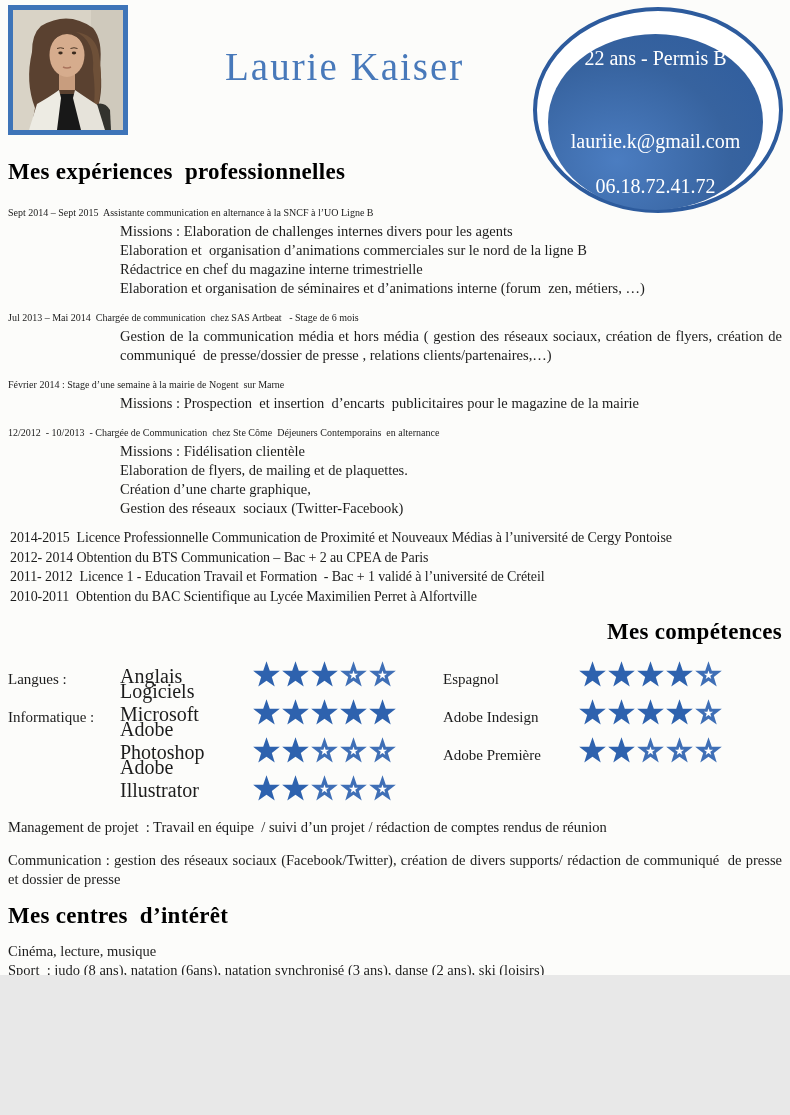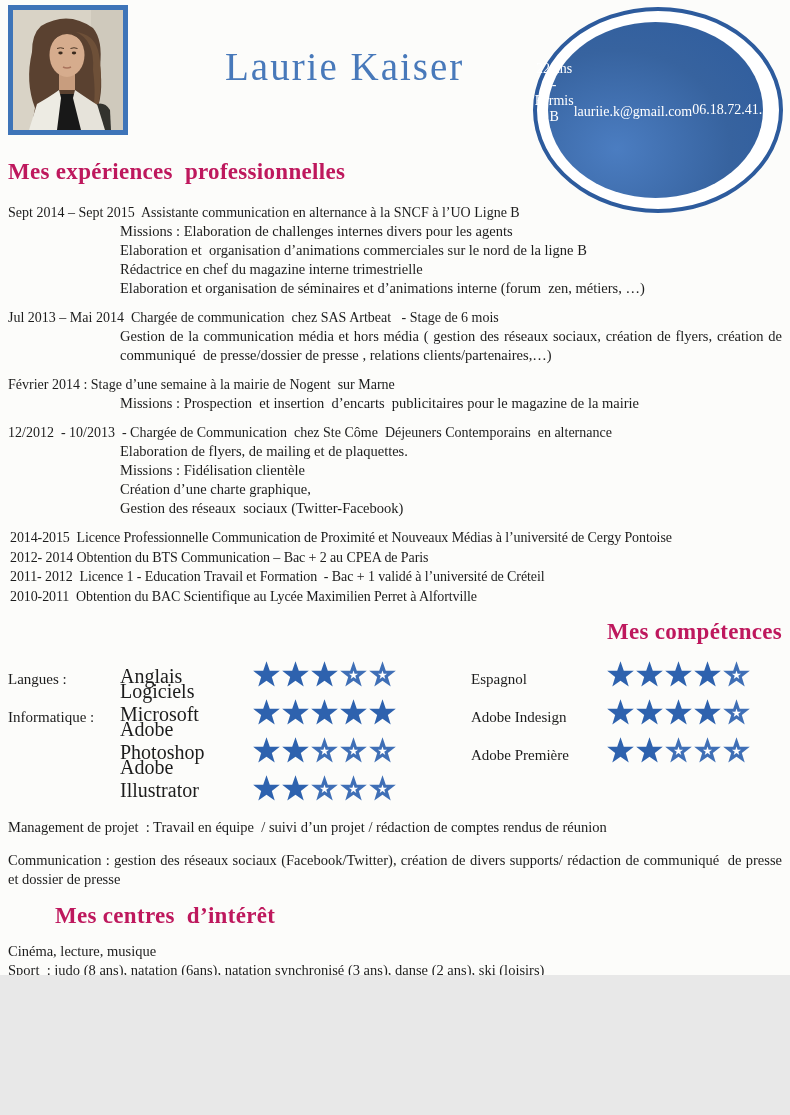--- a/index.html
+++ b/index.html
@@ -18,58 +18,58 @@
     position:absolute; left:225px; top:44px; width:240px;
     font-size:39px; font-weight:400; letter-spacing:2px; color:#4879ba;
     white-space:nowrap;
   }
   .contact-outer{
     position:absolute; left:533px; top:7px; width:250px; height:206px;
     border:4px solid #2d5b9d; border-radius:50%; box-sizing:border-box;
     background:#ffffff;
   }
   .contact-inner{
-    position:absolute; left:548px; top:22px; width:215px; height:176px;
+    position:absolute; left:548px; top:34px; width:215px; height:176px;
     border-radius:50%;
     background:radial-gradient(ellipse at 32% 72%, #4b7dc1 0%, #37639f 55%, #2e5c9e 100%);
-    color:#ffffff; display:flex; flex-direction:row; align-items:center;
-    justify-content:center; text-align:center; font-size:14px;
+    color:#ffffff; display:flex; flex-direction:column; align-items:center;
+    justify-content:center; text-align:center; font-size:20px;
   }
   .contact-inner .c1{margin-bottom:34px;}
   .contact-inner .c2{margin-bottom:22px;margin-top:26px;}
   
   .content{position:absolute; left:0; top:158px; width:790px; padding:0 8px; box-sizing:border-box;}
   .section-title{
-    font-size:23px; font-weight:700; color:#be185d; letter-spacing:0.3px;
+    font-size:23px; font-weight:700; color:#000000; letter-spacing:0.3px;
     line-height:28px; white-space:pre-wrap;
   }
   #experience-list{margin-top:17px;}
   .job-block{margin-bottom:10px;}
-  .job-heading{font-size:14px; line-height:19px; white-space:pre-wrap;}
+  .job-heading{font-size:10px; line-height:19px; white-space:pre-wrap;}
   .job-detail{font-size:14.5px; line-height:19px; padding-left:112px; text-align:justify; white-space:pre-wrap;}
   #parcours-title{margin-top:16px;}
   #parcours-list{margin-top:8px;}
   .parcours-item{font-size:14px; line-height:19.5px; letter-spacing:-0.1px; padding-left:2px; white-space:pre-wrap;}
   #competences-title{margin-top:12px;text-align:right;}
   
   #skills-grid{margin-top:4px;}
   .skill-row{display:flex; align-items:flex-end; height:38px;}
   .skill-cat{width:112px; font-size:15px; flex:none;}
   .skill-label{width:132px; font-size:20px; flex:none;}
   .skill-stars{width:191px; flex:none; display:flex; align-items:center;}
-  .skill-label2{width:135px; font-size:15px; flex:none;margin-left:28px;}
+  .skill-label2{width:135px; font-size:15px; flex:none;}
   .skill-stars2{flex:none; display:flex; align-items:center;}
   .star{width:29px; height:28px; display:block; margin-right:0px;}
   .star-filled polygon{fill:#2e62ae;}
   .star-semi polygon.big{fill:#3f6fb6;}
   .star-semi polygon.star-core{fill:#ffffff;}
   .para{font-size:14.5px; line-height:19.5px; white-space:pre-wrap;}
   #management-text{margin-top:16px;}
   #communication-text{margin-top:13px; text-align:justify;}
-  #interets-title{margin-top:12px;margin-left:47px;}
+  #interets-title{margin-top:12px;}
   #interests-list{margin-top:12px;}
   .interest-item{font-size:14.5px; line-height:19.5px; white-space:pre-wrap;}
 </style>
 </head>
 <body>
 
 <div class="page">
 
   <div class="photo-frame">
     <svg viewBox="0 0 110 120" preserveAspectRatio="none">
@@ -120,22 +120,22 @@
         <div class="job-block">
           <div class="job-heading">Jul 2013 – Mai 2014  Chargée de communication  chez SAS Artbeat   - Stage de 6 mois</div>
           <div class="job-detail">Gestion de la communication média et hors média ( gestion des réseaux sociaux, création de flyers, création de communiqué  de presse/dossier de presse , relations clients/partenaires,…)</div>
         </div>
         <div class="job-block">
           <div class="job-heading">Février 2014 : Stage d’une semaine à la mairie de Nogent  sur Marne</div>
           <div class="job-detail">Missions : Prospection  et insertion  d’encarts  publicitaires pour le magazine de la mairie</div>
         </div>
         <div class="job-block">
           <div class="job-heading">12/2012  - 10/2013  - Chargée de Communication  chez Ste Côme  Déjeuners Contemporains  en alternance</div>
+          <div class="job-detail">Missions : Fidélisation clientèle</div>
           <div class="job-detail">Elaboration de flyers, de mailing et de plaquettes.</div>
-          <div class="job-detail">Missions : Fidélisation clientèle</div>
           <div class="job-detail">Création d’une charte graphique,</div>
           <div class="job-detail">Gestion des réseaux  sociaux (Twitter-Facebook)</div>
         </div>
       </div>
 
     <div id="parcours-list">
         <div class="parcours-item">2014-2015  Licence Professionnelle Communication de Proximité et Nouveaux Médias à l’université de Cergy Pontoise</div>
         <div class="parcours-item">2012- 2014 Obtention du BTS Communication – Bac + 2 au CPEA de Paris</div>
         <div class="parcours-item">2011- 2012  Licence 1 - Education Travail et Formation  - Bac + 1 validé à l’université de Créteil</div>
         <div class="parcours-item">2010-2011  Obtention du BAC Scientifique au Lycée Maximilien Perret à Alfortville</div>

